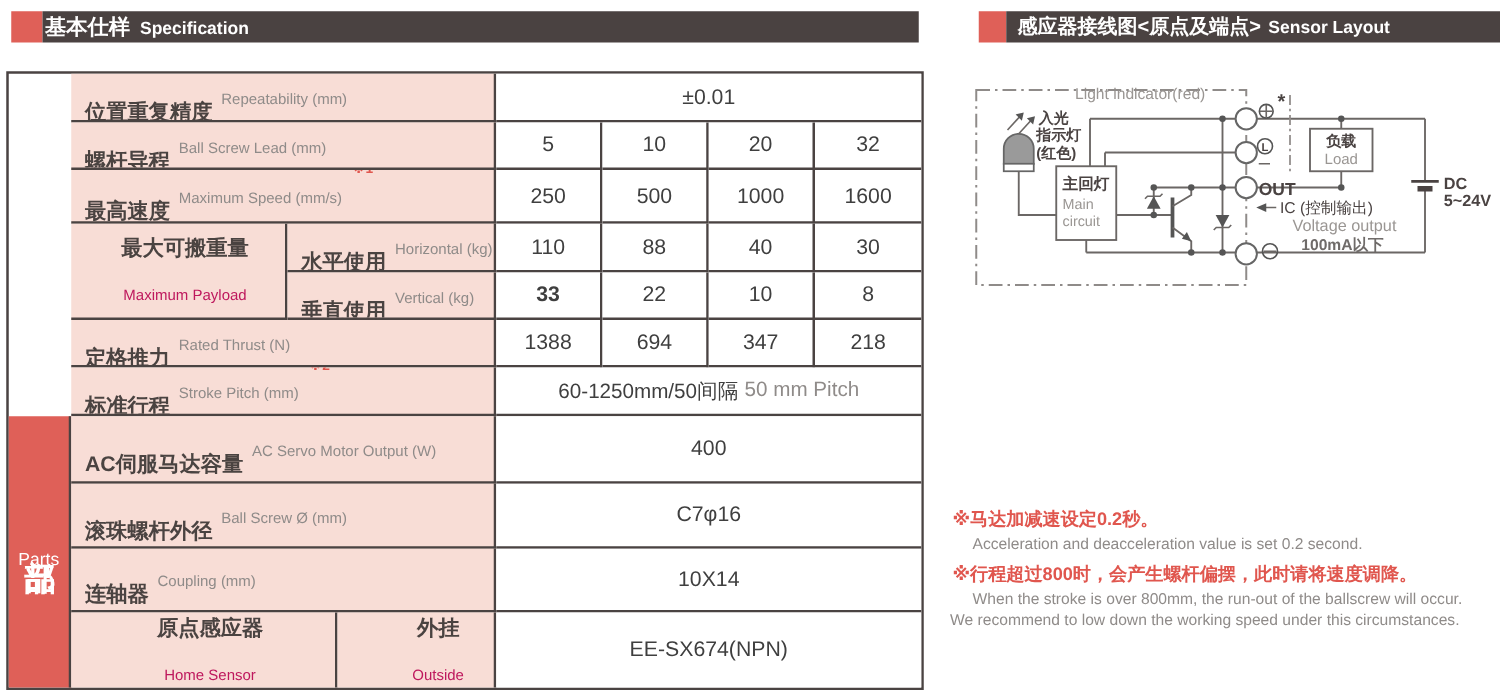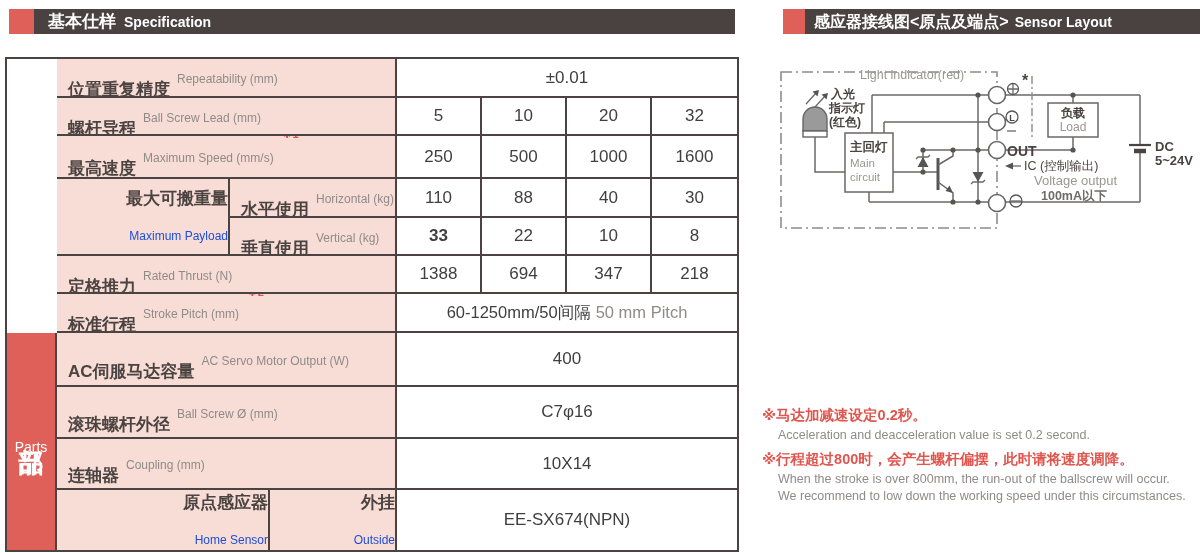--- a/index.html
+++ b/index.html
@@ -2,21 +2,21 @@
 <html><head>
 <meta charset="utf-8">
 <style>
   html,body{margin:0;padding:0;background:#fff;}
   #stage{position:relative;width:1200px;height:553px;background:#fff;overflow:hidden;
          font-family:"Liberation Sans","DejaVu Sans",sans-serif;}
 
   
   .hdr-square{position:absolute;background:#df6058;}
   .hdr-bar{position:absolute;background:#4a4241;color:#fff;display:flex;align-items:baseline;
-           padding-left:14px;box-sizing:border-box;}
+           padding-left:2px;box-sizing:border-box;}
   .hdr-cn{font-size:17px;font-weight:bold;line-height:25px;}
   .hdr-en{font-size:14px;font-weight:600;margin-left:8px;}
 
   
   .spec-table{position:absolute;left:5px;top:57px;width:734px;height:495px;
               display:grid;box-sizing:border-box;border:2px solid #4a4342;background:#fff;
               grid-template-columns:50px 173px 40px 127px 85px 85px 85px 85px;
               grid-template-rows:39px 38px 43px 39px 38px 38px 39px 54px 52px 51px 60px;}
   .cell{border-right:2px solid #4a4342;border-bottom:2px solid #4a4342;box-sizing:border-box;
         display:flex;align-items:center;overflow:hidden;}
@@ -25,23 +25,23 @@
   .vhead{background:#df6058;color:#fff;flex-direction:column;justify-content:center;}
   .vhead .vcn{writing-mode:vertical-rl;text-orientation:upright;font-size:25px;font-weight:bold;
               letter-spacing:3px;line-height:1;}
   .vhead .ven{font-size:14px;margin-top:5px;}
   .lbl{background:#f8ddd6;padding-left:11px;align-items:baseline;gap:7px;flex-wrap:nowrap;
        align-content:center;display:flex;}
   .lbl,.lbl2{background:#f8ddd6;}
   .lbl .cn{font-size:17px;font-weight:600;color:#4a4341;white-space:nowrap;align-self:center;margin-top:24px;}
   .lbl .en{font-size:12px;color:#8f8b89;white-space:nowrap;align-self:center;padding-top:3px;}
   .lbl .sup{font-size:11px;font-weight:bold;color:#e0564e;position:relative;top:-8px;left:1px;}
-  .lbl2{padding-left:11px;flex-direction:column;justify-content:center;align-items:flex-end;gap:20px;}
+  .lbl2{padding-left:11px;flex-direction:column;justify-content:center;align-items:center;gap:20px;}
   .lbl2 .cn{font-size:17px;font-weight:600;color:#4a4341;line-height:1.25;}
-  .lbl2 .en{font-size:12px;color:#1d4ed8;line-height:1.3;}
+  .lbl2 .en{font-size:12px;color:#be185d;line-height:1.3;}
   .val{justify-content:center;font-size:17px;color:#3f3f3f;background:#fff;}
   .val .gray{color:#8f8b89;margin-left:5px;}
 
   
   .note-cn{position:absolute;color:#e0564e;font-weight:bold;font-size:14.5px;white-space:nowrap;}
   .note-en{position:absolute;color:#8f8b89;font-size:12.5px;white-space:nowrap;}
 
   
   .diagram{position:absolute;left:770px;top:58px;}
   .wire{stroke:#6b6765;stroke-width:1.5;fill:none;}
@@ -332,15 +332,15 @@
     <text x="860" y="79" font-size="12.5" class="t-gray">Light indicator(red)</text>
     <text x="831" y="98" font-size="12" font-weight="600" class="t-dark">入光</text>
     <text x="829" y="112" font-size="12" font-weight="600" class="t-dark">指示灯</text>
     <text x="829" y="126" font-size="12" font-weight="600" class="t-dark">(红色)</text>
   </svg>
 
   <div class="note-cn" style="left:762px;top:406px;">※马达加减速设定0.2秒。</div>
   <div class="note-en" style="left:778px;top:428px;">Acceleration and deacceleration value is set 0.2 second.</div>
   <div class="note-cn" style="left:762px;top:450px;">※行程超过800时，会产生螺杆偏摆，此时请将速度调降。</div>
   <div class="note-en" style="left:778px;top:472px;">When the stroke is over 800mm, the run-out of the ballscrew will occur.</div>
-  <div class="note-en" style="left:778px;top:489px;">We recommend to low down the working speed under this circumstances.</div>
+  <div class="note-en" style="left:760px;top:489px;">We recommend to low down the working speed under this circumstances.</div>
 
 </div>
 
 </body></html>

